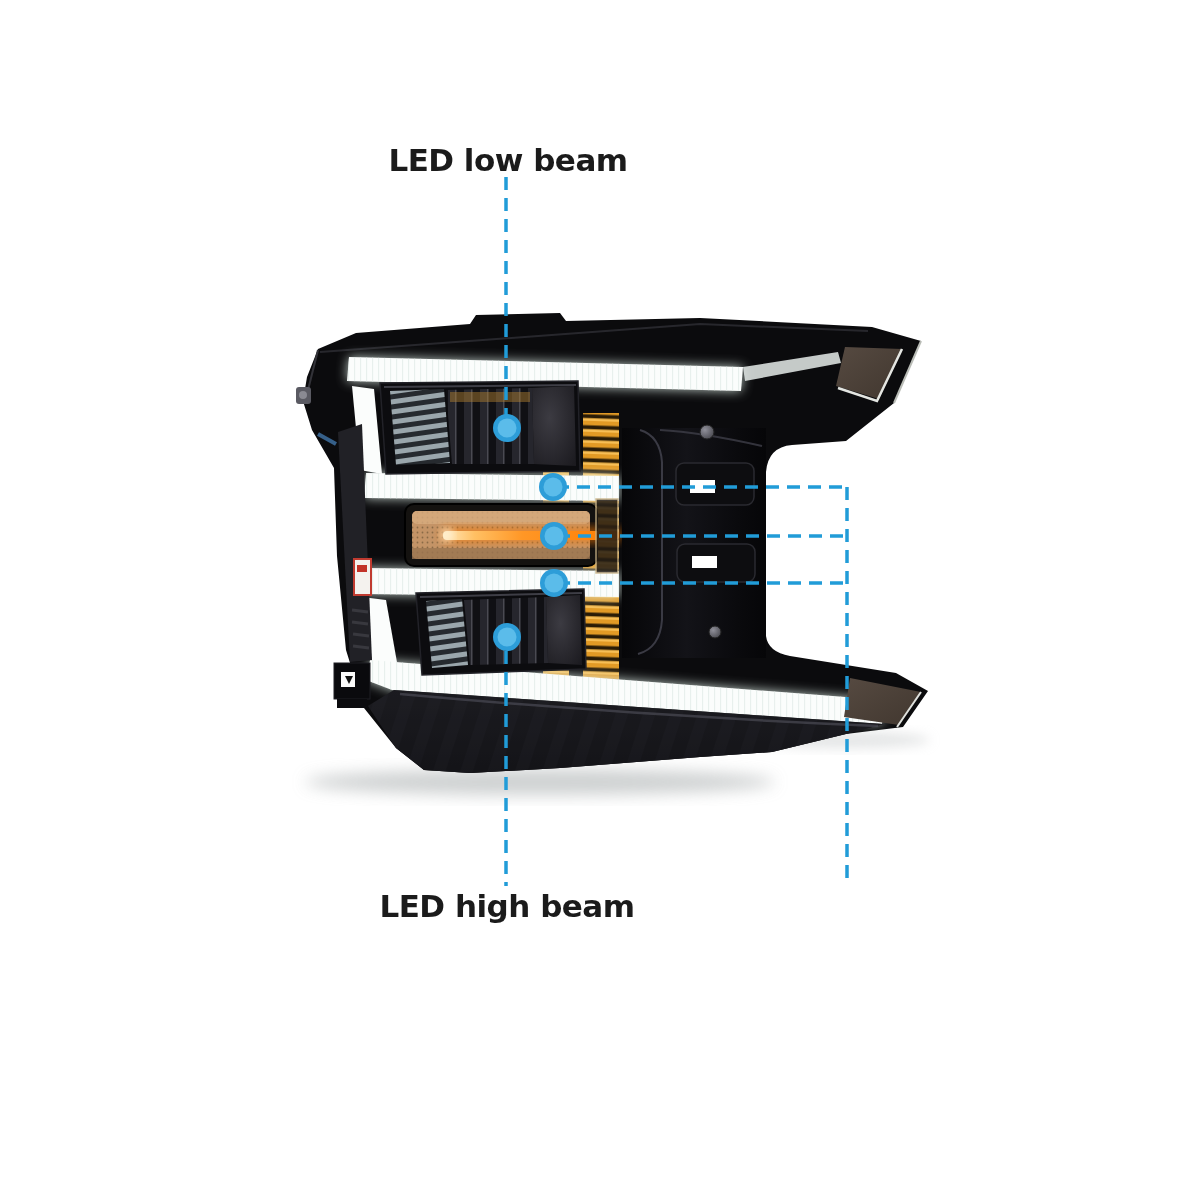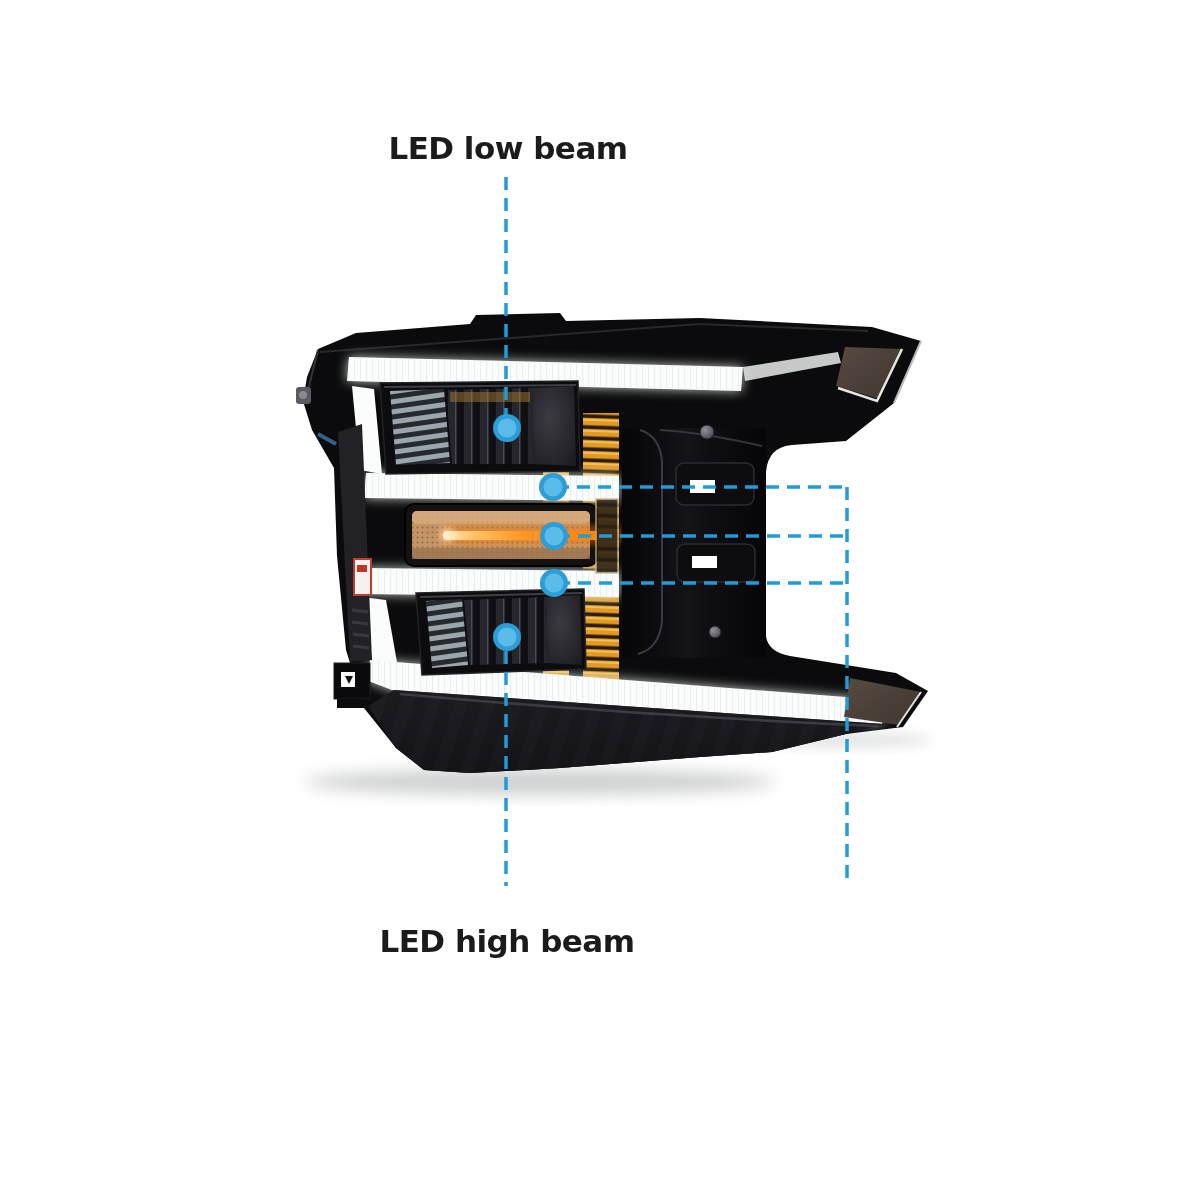--- a/index.html
+++ b/index.html
@@ -236,15 +236,15 @@
       <g>
         <circle cx="554" cy="583" r="14" fill="#2D9DD8"></circle>
         <circle cx="554" cy="583" r="9.5" fill="#5BBCEA"></circle>
       </g>
       <g>
         <circle cx="507" cy="637" r="14" fill="#2D9DD8"></circle>
         <circle cx="507" cy="637" r="9.5" fill="#5BBCEA"></circle>
       </g>
     </svg>
 
-  <div class="callout-label" style="left: 508px; top: 148px;">LED low beam</div>
-  <div class="callout-label" style="left: 507px; top: 906px; margin-top: 35px;">LED high beam</div>
+  <div class="callout-label" style="left: 508px; top: 160px;">LED low beam</div>
+  <div class="callout-label" style="left: 507px; top: 906px;">LED high beam</div>
 </div>
 
 </body></html>

